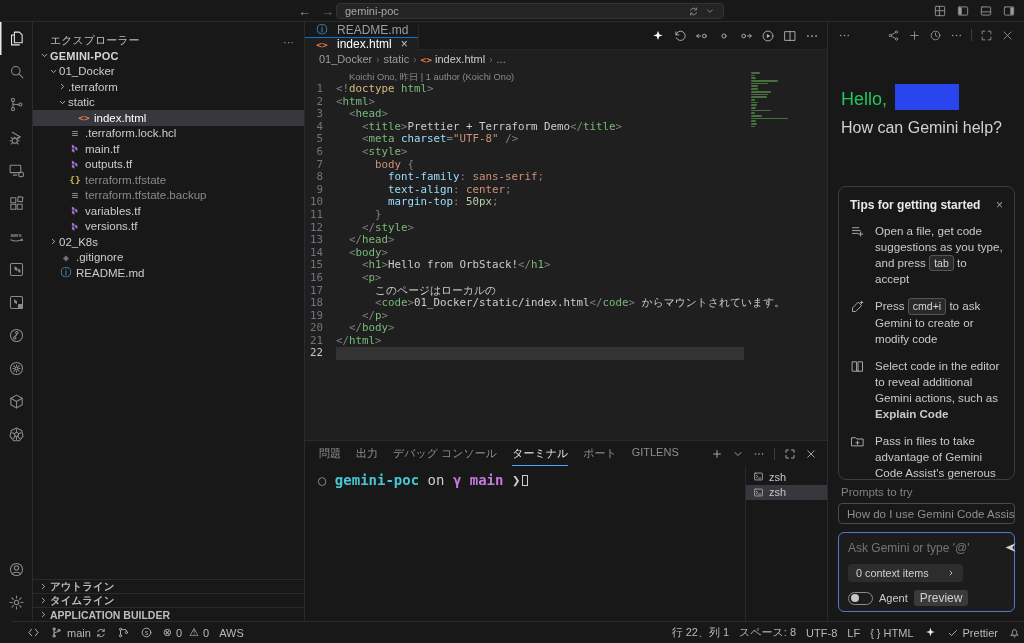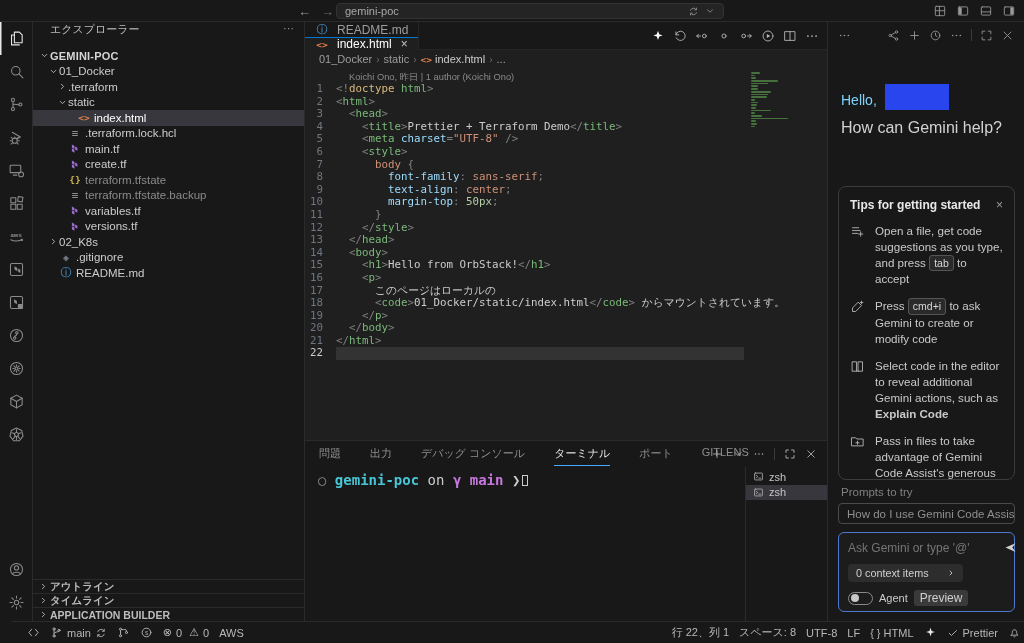--- a/index.html
+++ b/index.html
@@ -18,21 +18,21 @@
   svg.ic { display:block; fill:none; stroke:currentColor; stroke-width:1.6; stroke-linecap:round; stroke-linejoin:round; }
 
   
   .activitybar { position:absolute; left:0; top:22px; width:33px; height:599px; background:#181818; border-right:1px solid #2b2b2b; }
   .ab-item { width:32px; height:33px; display:flex; align-items:center; justify-content:center; color:#8b8b8b; cursor:pointer; }
   .ab-item.active { color:#e8e8e8; box-shadow:inset 1.5px 0 0 #e8e8e8; }
   .ab-bottom { position:absolute; bottom:2px; left:0; width:32px; }
 
   
   .sidebar { position:absolute; left:33px; top:22px; width:272px; height:599px; background:#181818; border-right:1px solid #2b2b2b; }
-  .sb-header { height:26px; display:flex; align-items:flex-start; padding:0 10px 0 17px; color:#bdbdbd; font-size:11px; }
+  .sb-header { height:26px; display:flex; align-items:flex-end; padding:0 10px 0 17px; color:#bdbdbd; font-size:11px; }
   .sb-header .more { margin-left:auto; color:#9a9a9a; }
   .tree-row { height:15.5px; display:flex; align-items:center; font-size:11.5px; color:#cccccc; cursor:pointer; white-space:nowrap; }
   .tree-row.selected { background:#37373d; color:#ffffff; }
   .tree-row.dim { color:#8a8a8a; }
   .tree-row.root { font-weight:bold; font-size:11px; letter-spacing:.2px; color:#d6d6d6; }
   .twisty { width:11px; display:flex; justify-content:center; flex:none; color:#bdbdbd; }
   .fico { width:14px; flex:none; text-align:center; font-family:"DejaVu Sans Mono",monospace; font-size:9.5px; margin-right:3px; }
   .fico.html { color:#e8824a; font-weight:bold; }
   .fico.info { color:#4fa8e8; font-size:11px; }
   .fico.lines { color:#8a8a8a; font-size:11px; }
@@ -78,21 +78,21 @@
   .term-list { width:82px; border-left:1px solid #2b2b2b; padding-top:2px; }
   .tl-row { height:15.5px; display:flex; align-items:center; gap:5px; padding-left:7px; font-size:11px; color:#c5c5c5; cursor:pointer; }
   .tl-row.selected { background:#37373d; }
 
   
   .gemini { position:absolute; left:827px; top:22px; width:197px; height:599px; background:#181818; border-left:1px solid #2b2b2b; }
   .g-header { height:26px; display:flex; align-items:center; padding:0 10px; color:#9a9a9a; }
   .g-header .right { margin-left:auto; display:flex; align-items:center; gap:8px; }
   .g-header .sep { width:1px; height:12px; background:#3c3c3c; }
   .g-hello { position:absolute; left:13px; top:62px; }
-  .g-greet { font-size:14px; color:#7dd3fc; display:inline; }
+  .g-greet { font-size:18px; color:#22c55e; display:inline; }
   .g-redact { display:inline-block; width:64px; height:26px; background:#2946ee; margin-left:8px; vertical-align:-5px; }
   .g-question { margin-top:9px; font-size:16px; color:#d2d2d2; }
   .g-tips { position:absolute; left:10px; top:164px; width:177px; height:294px; border:1px solid #3c3c3c; border-radius:8px; padding:11px 11px; overflow:hidden; }
   .g-tips-title { font-size:12px; font-weight:bold; color:#e8e8e8; display:flex; }
   .g-tips-title .close { margin-left:auto; color:#9a9a9a; font-weight:normal; cursor:pointer; }
   .tip { display:flex; gap:8px; margin-top:11px; }
   .tip .tip-ic { flex:none; width:17px; color:#b0b0b0; padding-top:1px; }
   .tip .tip-tx { font-size:11.6px; line-height:1.38; color:#c9c9c9; }
   .kbd { display:inline-block; border:1px solid #555; background:#2a2a2a; border-radius:3px; padding:0 4px; font-size:10.5px; color:#d6d6d6; }
   .tip-em { font-weight:bold; }
@@ -341,21 +341,21 @@
         </div>
         <div class="tree-row" style="padding-left:24px">
           <span class="twisty"></span>
           <span class="fico" style="color:#9f6fd4">
             <svg class="ic" width="11" height="11" viewBox="0 0 24 24" style="stroke-width:0">
               <path d="M8.5 3.5l5.5 3.2v6.4L8.5 9.9z" fill="currentColor" stroke="none"></path>
               <path d="M15.5 7.6l5 2.9v6.4l-5-2.9z" fill="currentColor" stroke="none"></path>
               <path d="M8.5 11.5l5.5 3.2v6.4l-5.5-3.2z" fill="currentColor" stroke="none"></path>
             </svg>
           </span>
-          <span>create.tf</span>
+          <span>outputs.tf</span>
         </div>
         <div class="tree-row dim" style="padding-left:24px">
           <span class="twisty"></span>
           <span class="fico braces">{}</span>
           <span>terraform.tfstate</span>
         </div>
         <div class="tree-row dim" style="padding-left:24px">
           <span class="twisty"></span>
           <span class="fico lines">≡</span>
           <span>terraform.tfstate.backup</span>
@@ -614,21 +614,21 @@
           <div class="mm-bar" style="width:37.2px;background:#47703f"></div>
           <div class="mm-bar" style="width:4.96px;background:#47703f"></div>
           <div class="mm-bar" style="width:5.58px;background:#47703f"></div>
           <div class="mm-bar" style="width:4.34px;background:#47703f"></div>
           <div class="mm-bar" style="width:0px;background:transparent"></div>
         </div>
     </div>
 
     <div class="panel">
       <div class="panel-header">
-        <span id="panel-tabs" style="display:flex;gap:29px;">
+        <span id="panel-tabs" style="display:flex;gap:15px;">
             <span class="ptab">問題</span>
             <span class="ptab">出力</span>
             <span class="ptab">デバッグ コンソール</span>
             <span class="ptab active">ターミナル</span>
             <span class="ptab">ポート</span>
             <span class="ptab">GITLENS</span>
           </span>
         <div class="panel-actions" id="panel-actions">
             <span>
               <svg class="ic" width="12" height="12" viewBox="0 0 24 24" style="stroke-width:1.8">

